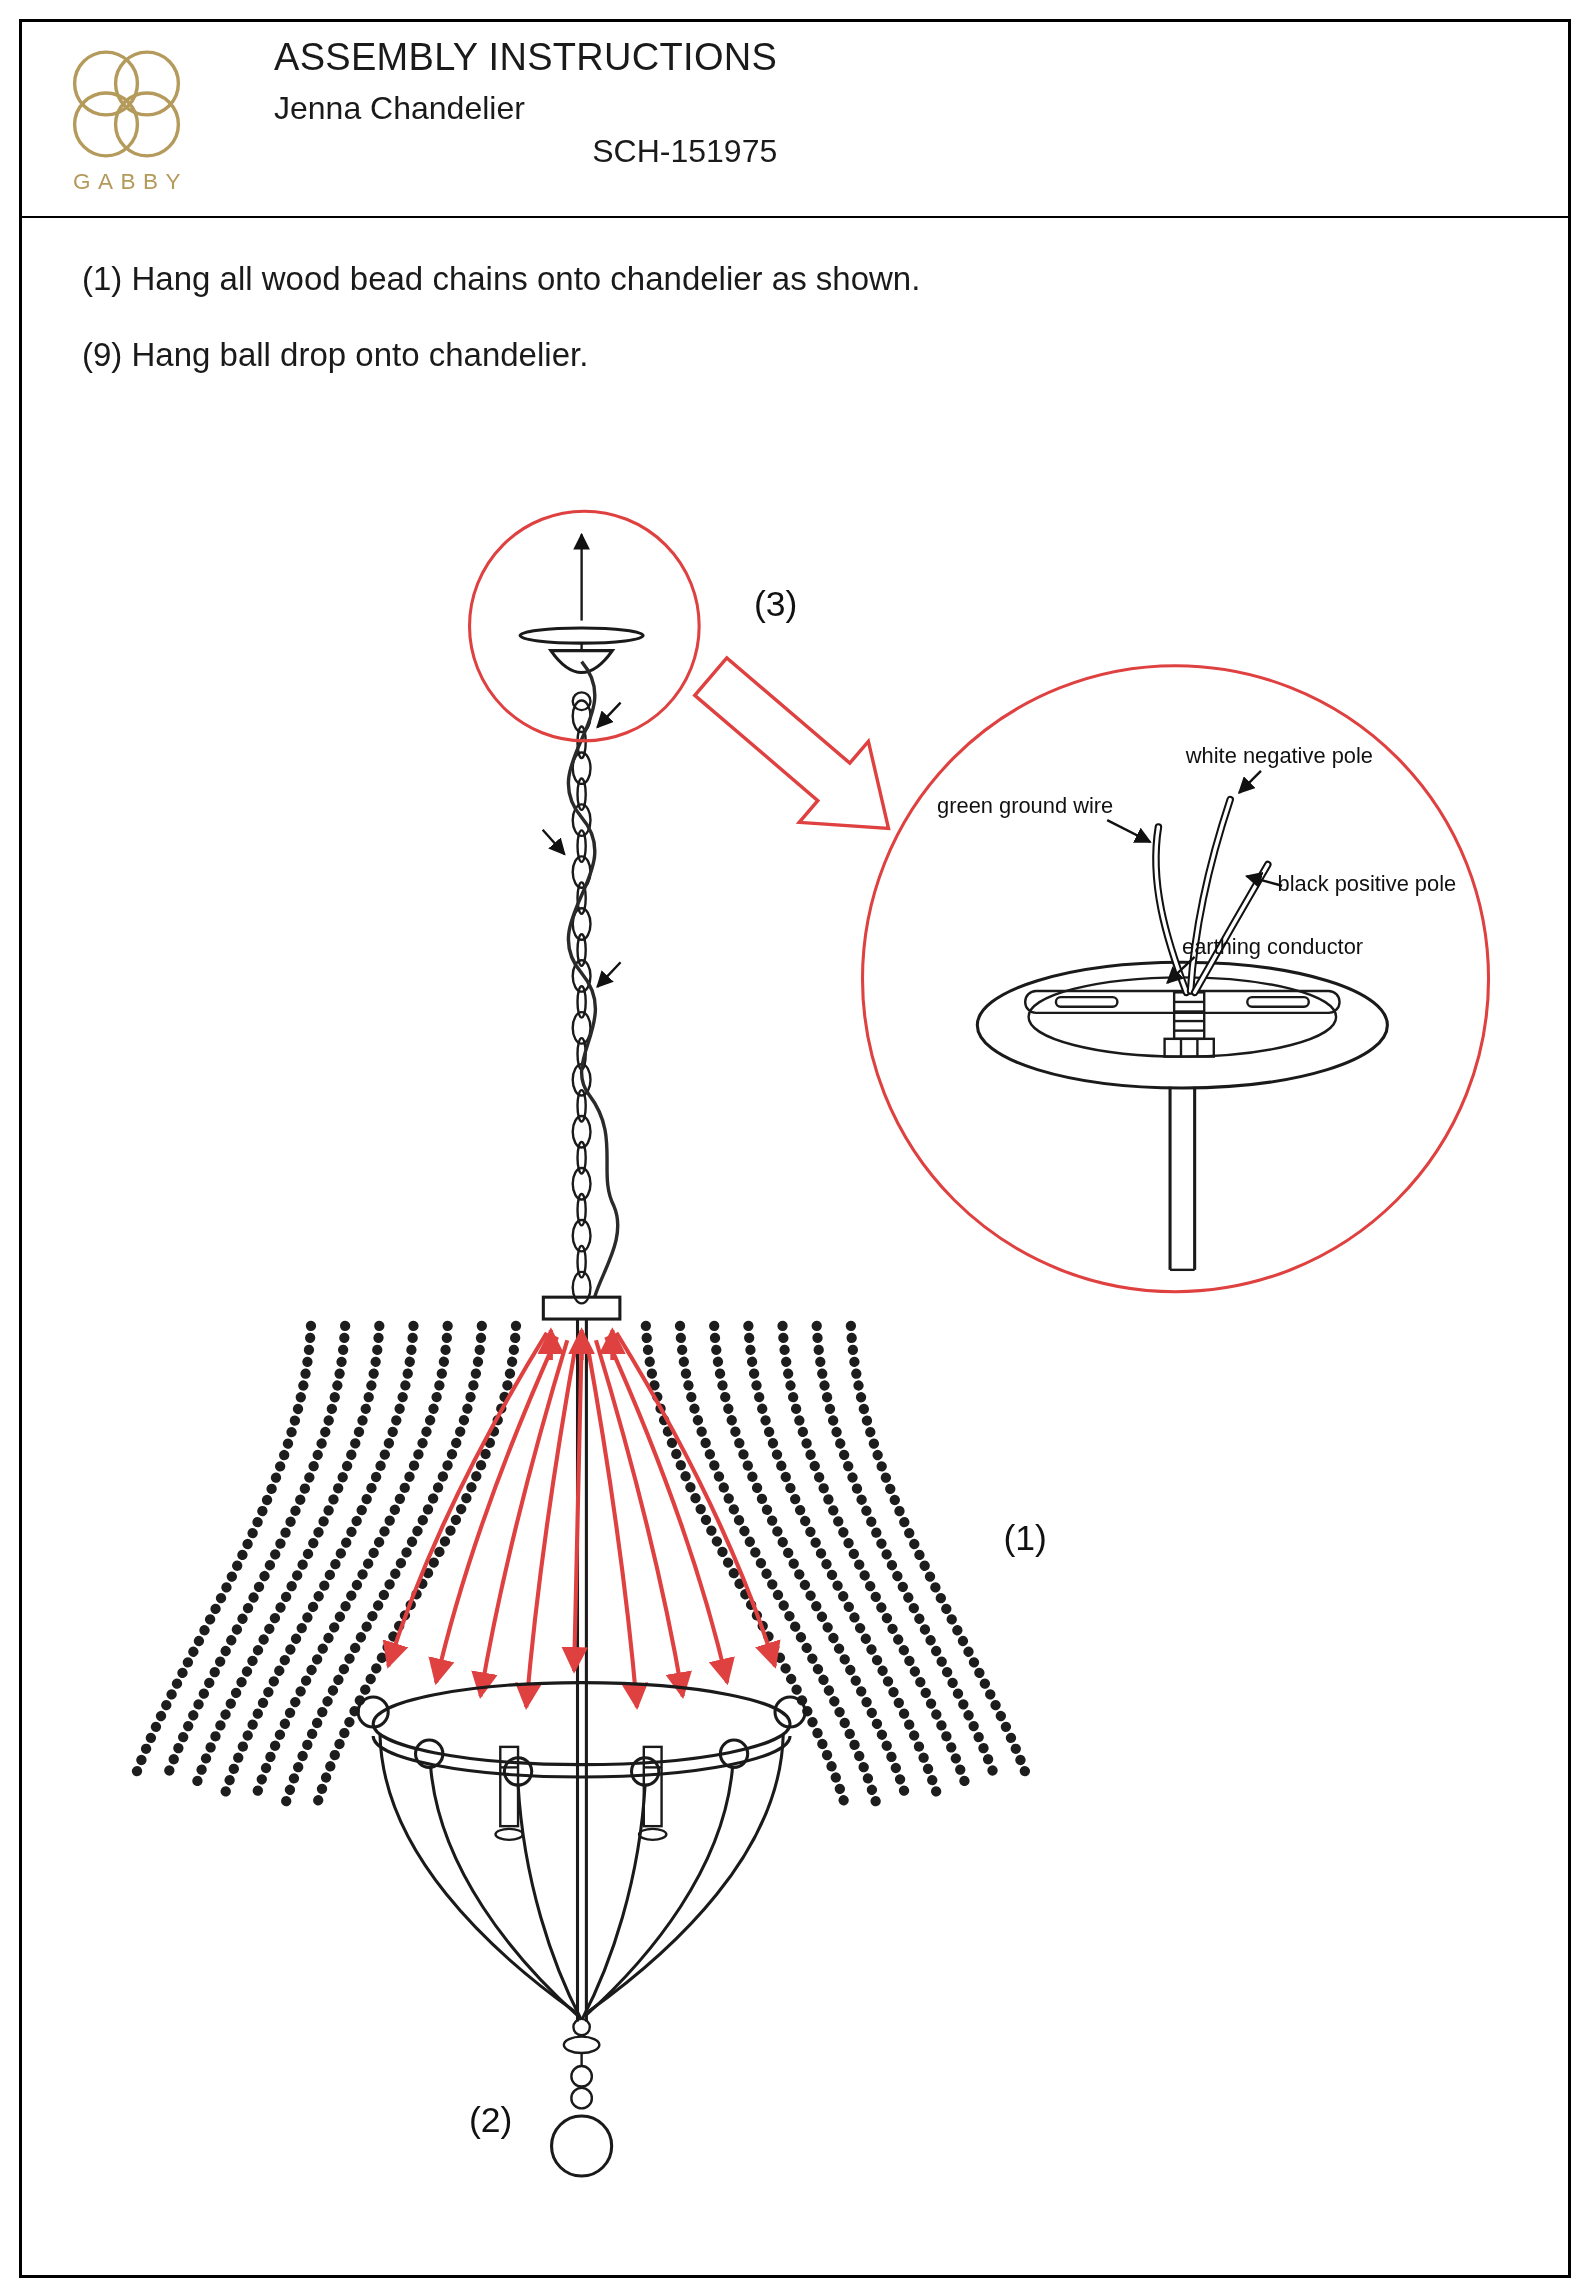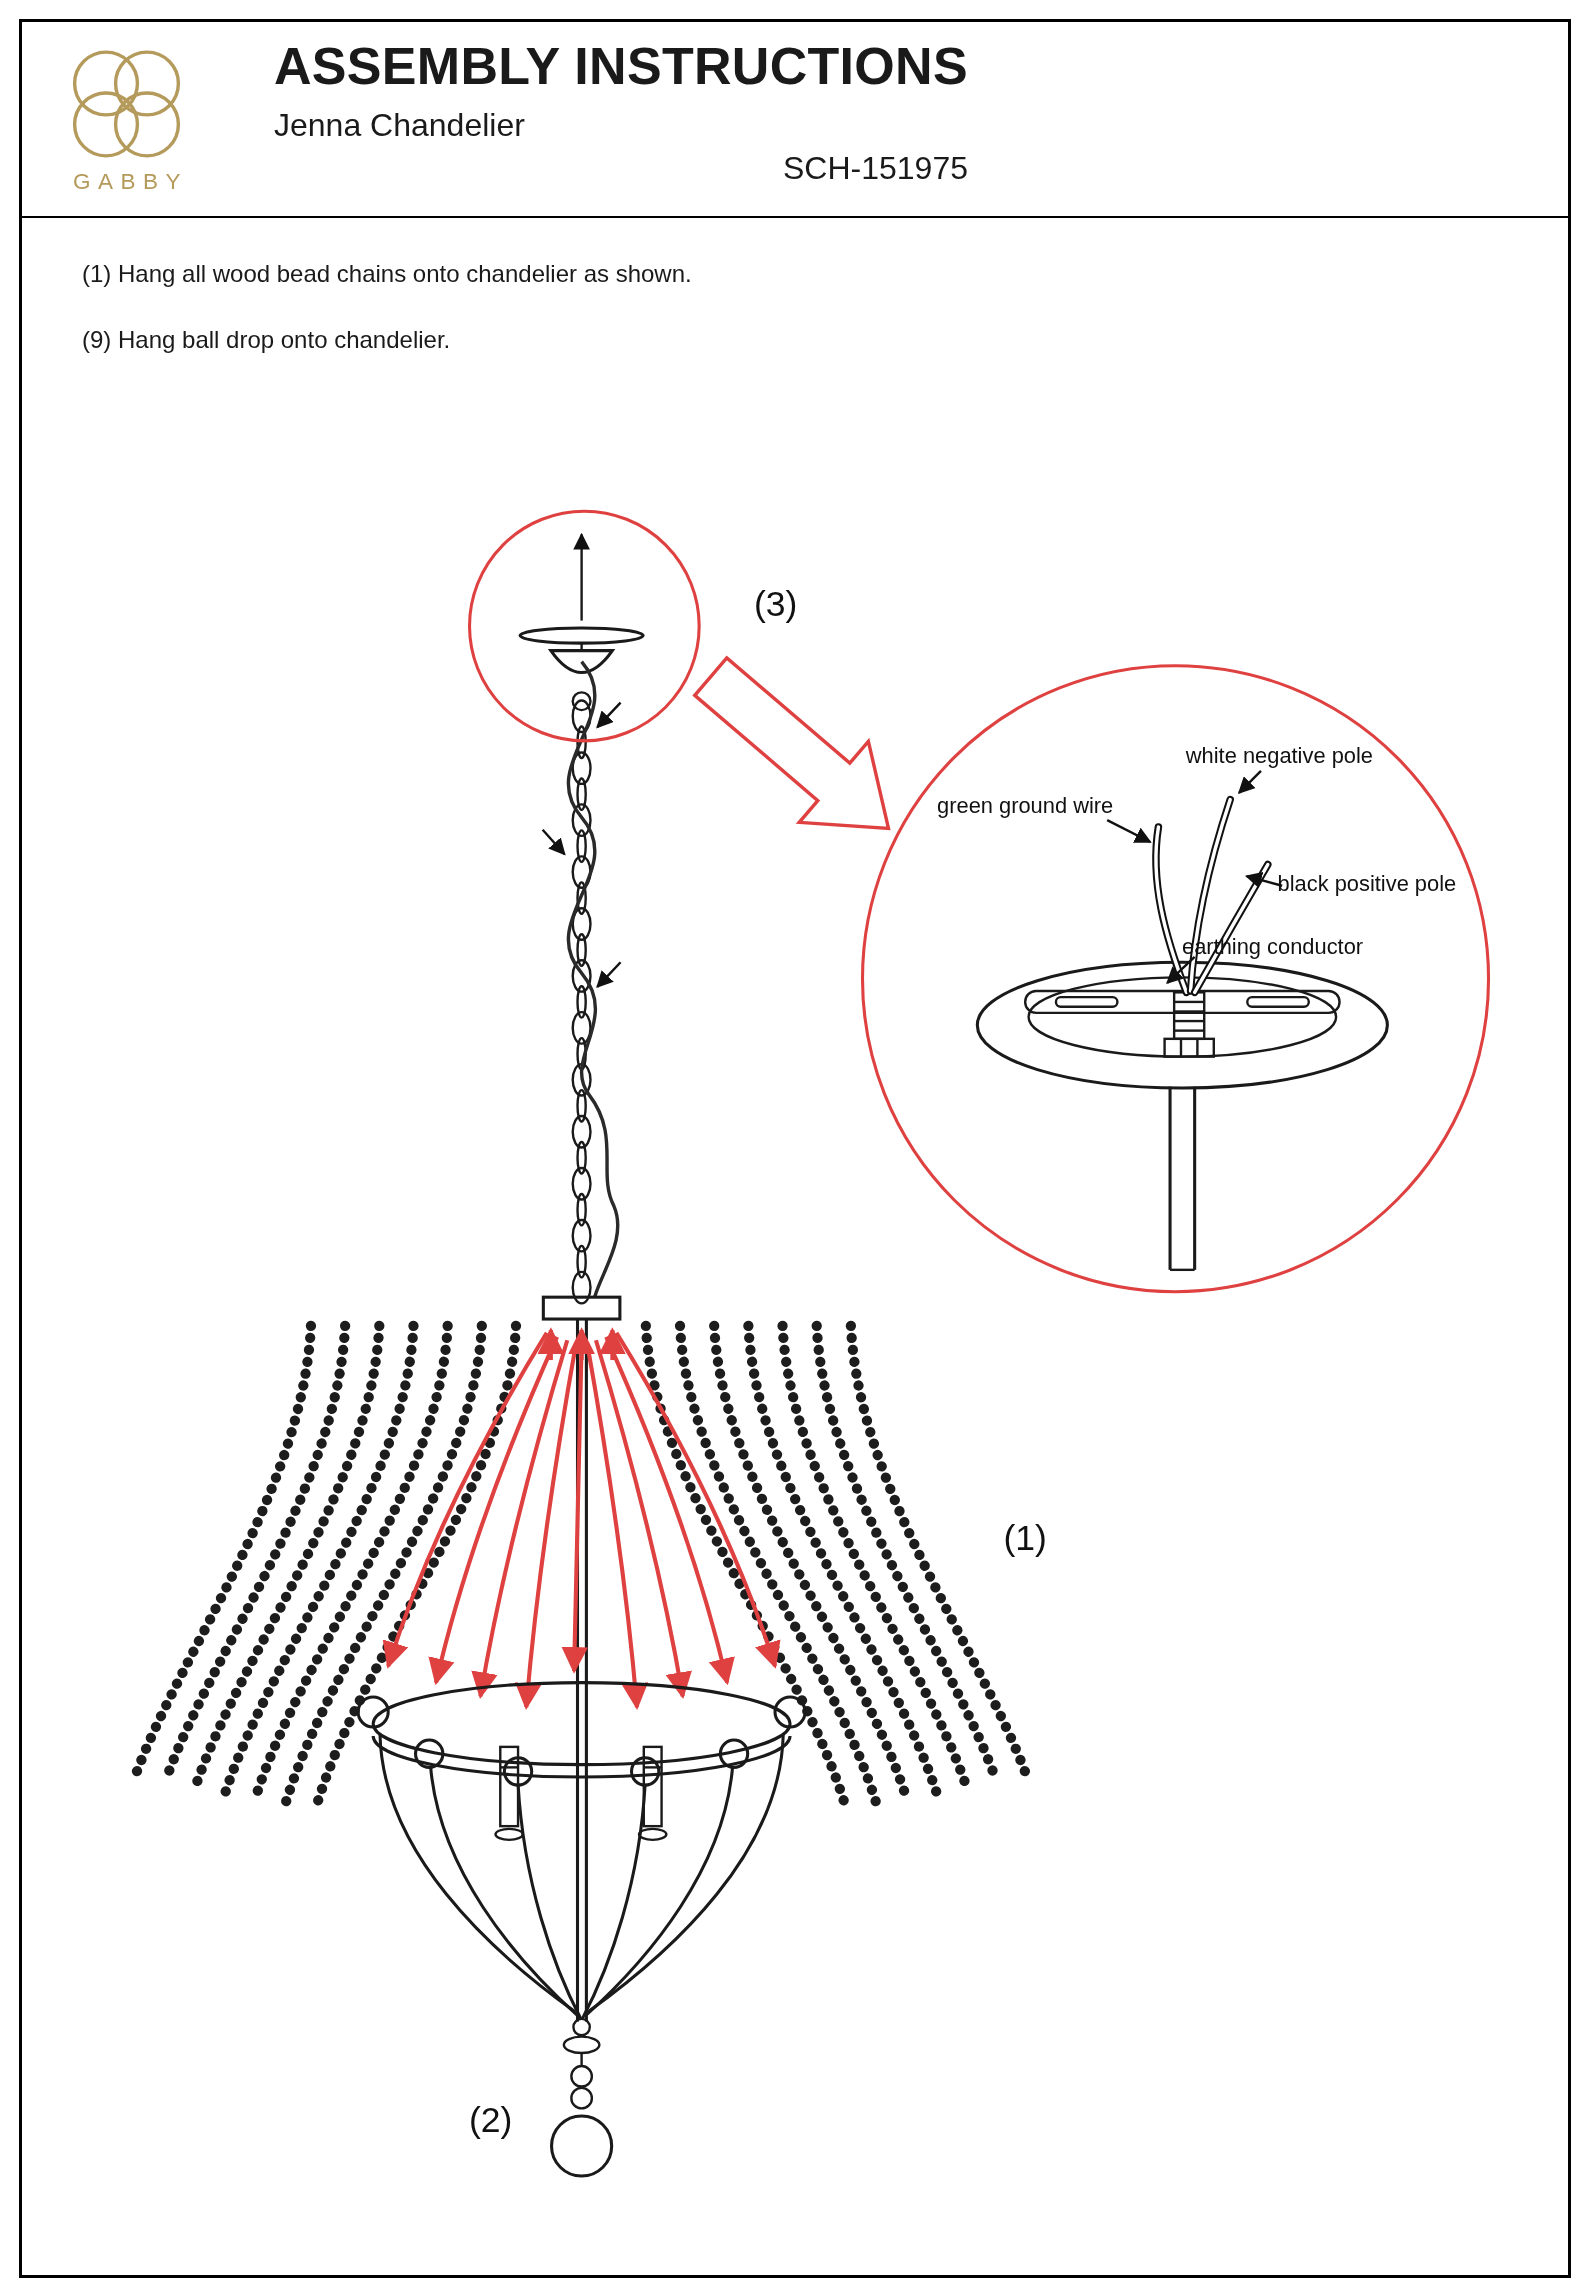--- a/index.html
+++ b/index.html
@@ -7,25 +7,25 @@
   html,body { margin:0; padding:0; }
   body {
     width:1589px; height:2295px; position:relative; background:#fff;
     font-family:"Liberation Sans","DejaVu Sans",sans-serif; color:var(--ink);
     overflow:hidden;
   }
   .frame { position:absolute; left:18.5px; top:18.5px; width:1552px; height:2259px; border:3.4px solid #000; }
   .header { position:absolute; left:22px; top:22px; width:1546px; height:196px; border-bottom:2.7px solid #000; }
   .logo { position:absolute; left:26px; top:15px; width:157px; height:164px; }
   .titles { position:absolute; left:252px; top:13.7px; }
-  .title { font-size:52px; font-weight:700; letter-spacing:0.3px; margin:0 0 11px 0; }
+  .title { font-size:38px; font-weight:400; letter-spacing:0.3px; margin:0 0 11px 0; }
   .product { font-size:32px; margin:0 0 6.8px 0; }
   .sku { font-size:32px; margin:0;text-align:right; }
   .instructions { position:absolute; left:82px; top:260px; width:1429px; }
-  .step { font-size:24px; margin-bottom:38px; }
+  .step { font-size:33px; margin-bottom:38px; }
   svg.diagram { position:absolute; left:0; top:0; width:1589px; height:2295px; }
 
   .ink { fill:none; stroke:var(--ink); stroke-width:4.5; }
   .thin { stroke-width:3.5; }
   .beads { fill:none; stroke:#1d1d1d; stroke-width:15; stroke-linecap:round; stroke-dasharray:0.1 17.5; }
   .wire { fill:none; stroke:#2a2a2a; stroke-width:5; }
   .red-line { fill:none; stroke:var(--red); stroke-width:4.5; }
   .red-arrow { fill:none; stroke:var(--red); stroke-width:6; }
   .block-arrow { fill:#fff; stroke:var(--red); stroke-width:5; }
   .leader { fill:none; stroke:#111; stroke-width:3.5; marker-end:url(#mBlack); }

